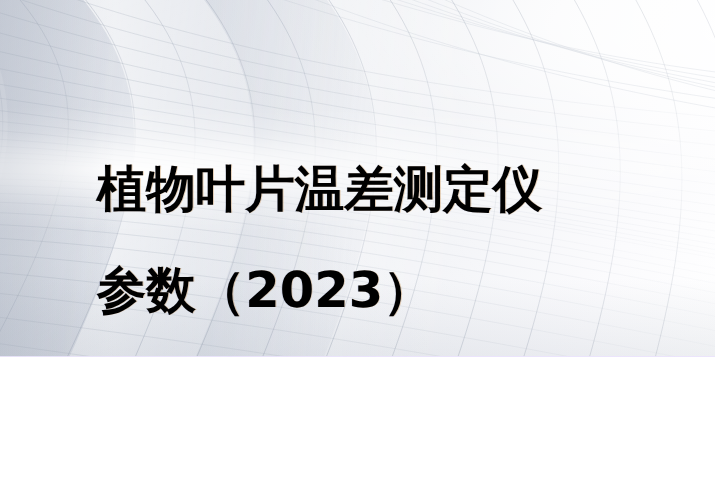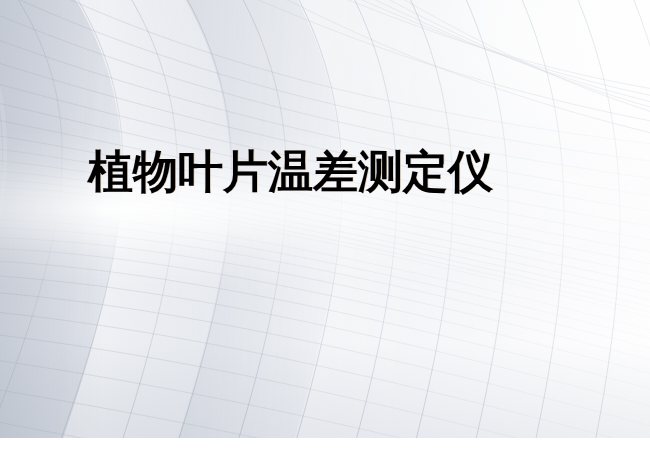--- a/index.html
+++ b/index.html
@@ -7,21 +7,21 @@
     padding: 0;
     background: #ffffff;
   }
   body {
     font-family: "Liberation Sans", "DejaVu Sans", sans-serif;
   }
 
   #banner {
     position: relative;
     width: 650px;
-    height: 438px;
+    height: 324px;
     overflow: hidden;
     background: #8b5cf6;
     isolation: isolate;
   }
 
   
   .art-layer {
     position: absolute;
     inset: 0;
     width: 100%;
@@ -193,15 +193,16 @@
       <path d="M 214,-20 C 350,42 480,92 680,130"></path>
       <path d="M 250,-20 C 382,52 510,104 690,146"></path>
     </g>
   </svg>
 
   <div class="art-layer glow-band"></div>
   <div class="art-layer vignette"></div>
 
   <div class="title-block">
     <div class="title-line">植物叶片温差测定仪</div>
+    <div class="title-line">参数（2023）</div>
   </div>
 
 </div>
 
 </body></html>

